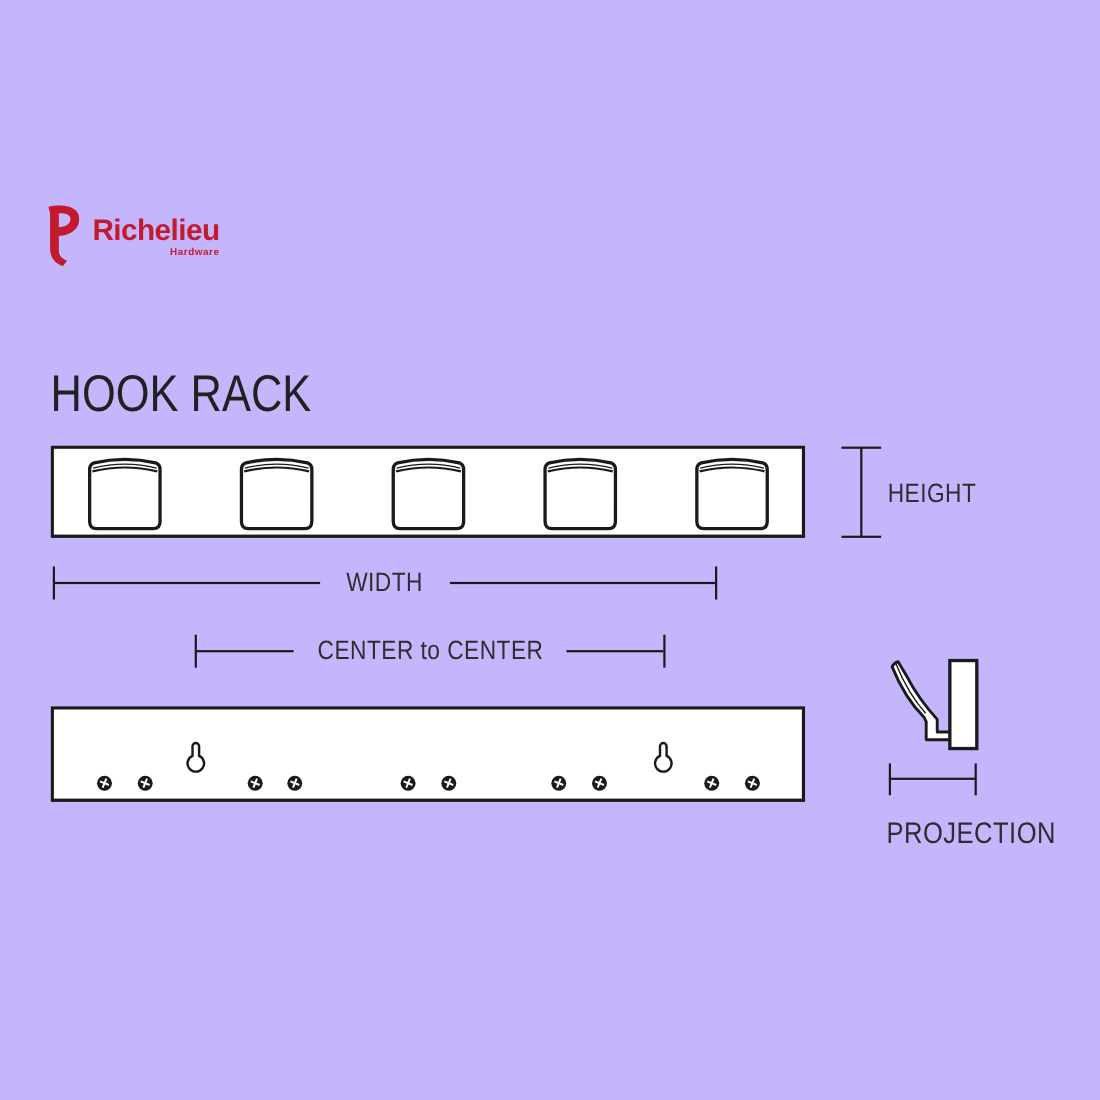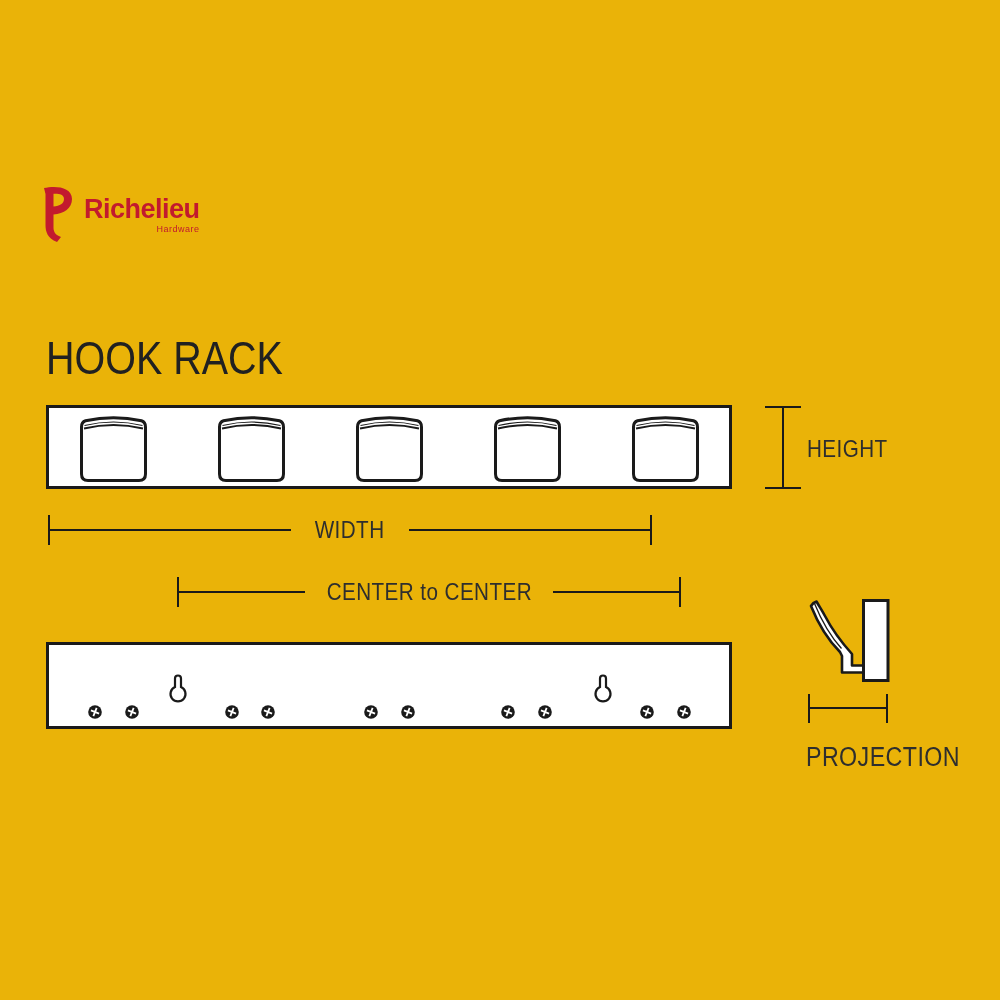--- a/index.html
+++ b/index.html
@@ -1,25 +1,25 @@
 <!DOCTYPE html>
 <html><head>
 <meta charset="utf-8">
 <style>
   html,body{margin:0;padding:0;background:#fff;}
   .canvas{
-    position:relative;width:1000px;height:1000px;background:#eab308;
+    position:relative;width:1000px;height:1000px;background:#c4b5fd;
     font-family:"Liberation Sans", sans-serif;overflow:hidden;
   }
   
   .logo{position:absolute;left:30px;top:186px;display:flex;align-items:flex-start;gap:4px;}
   .logo-mark{width:50px;height:56px;}
   .logo-text{display:flex;flex-direction:column;align-items:flex-end;margin-top:10px;}
   .logo-name{font-size:27px;font-weight:700;color:#c21a2e;letter-spacing:-0.5px;line-height:1;}
-  .logo-tagline{font-size:9px;font-weight:400;color:#c21a2e;margin-top:1px;letter-spacing:0.5px;}
+  .logo-tagline{font-size:9px;font-weight:700;color:#c21a2e;margin-top:1px;letter-spacing:0.5px;}
   .page-title{
     position:absolute;left:468px;top:196px;transform:translateX(-50%);
     font-size:29px;color:#111;white-space:nowrap;font-weight:400;
   }
   .product-heading{
     position:absolute;left:46px;top:330px;font-size:47px;color:#212121;
     transform:scaleX(0.84);transform-origin:left center;white-space:nowrap;font-weight:400;
   }
   
   .absolute{position:absolute;}
@@ -92,21 +92,21 @@
   </div>
 
   <div class="dim-row" style="left:48px;top:515px;width:604px;">
     <div class="end-tick"></div>
     <div class="seg"></div>
     <span class="dim-label lbl pad-wide">WIDTH</span>
     <div class="seg"></div>
     <div class="end-tick"></div>
   </div>
 
-  <div class="dim-row" style="left:177px;top:577px;width:504px;">
+  <div class="dim-row" style="left:177px;top:577px;width:428px;">
     <div class="end-tick"></div>
     <div class="seg"></div>
     <span class="dim-label lbl pad-tight">CENTER to CENTER</span>
     <div class="seg"></div>
     <div class="end-tick"></div>
   </div>
 
   <svg class="absolute" style="left:46px;top:642px;" width="686" height="88" viewBox="0 0 686 88">
     <defs>
       <path id="keyhole" d="M -3,-15.5 A 3,3 0 0 1 3,-15.5 L 3,-6.9 A 7.5,7.5 0 1 1 -3,-6.9 Z" fill="#ffffff" stroke="#1a1a1a" stroke-width="2.2"></path>

